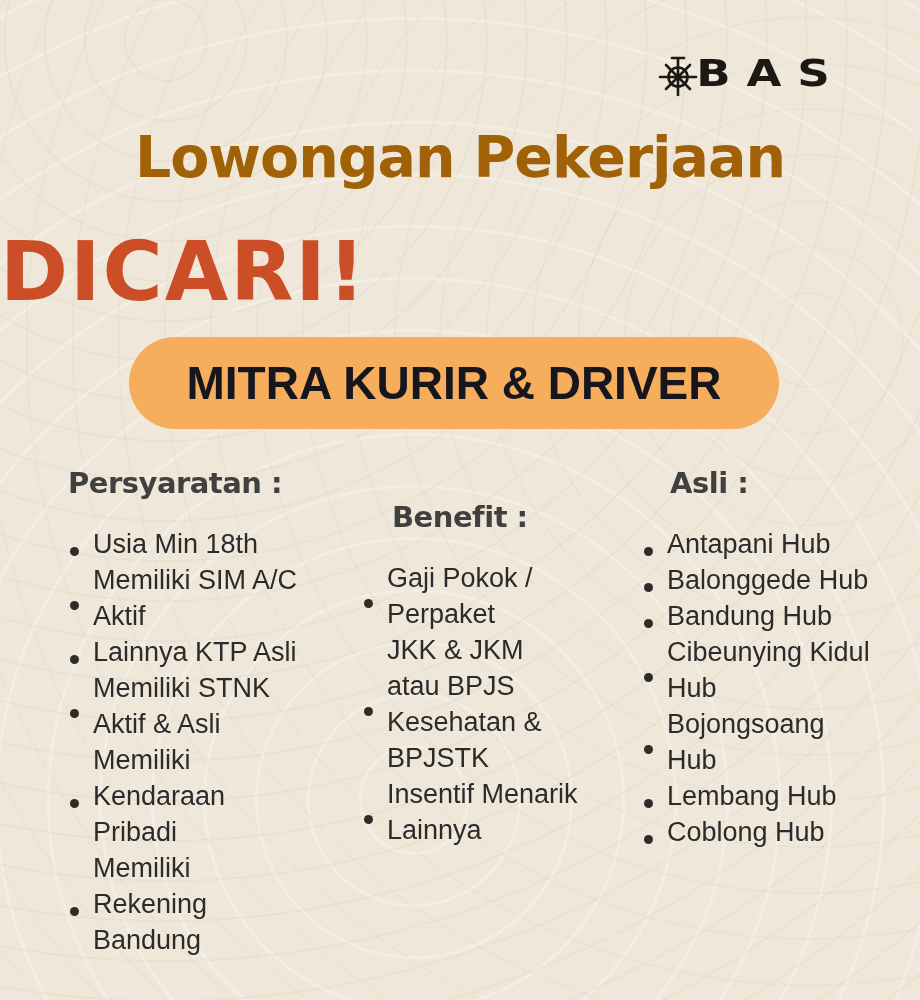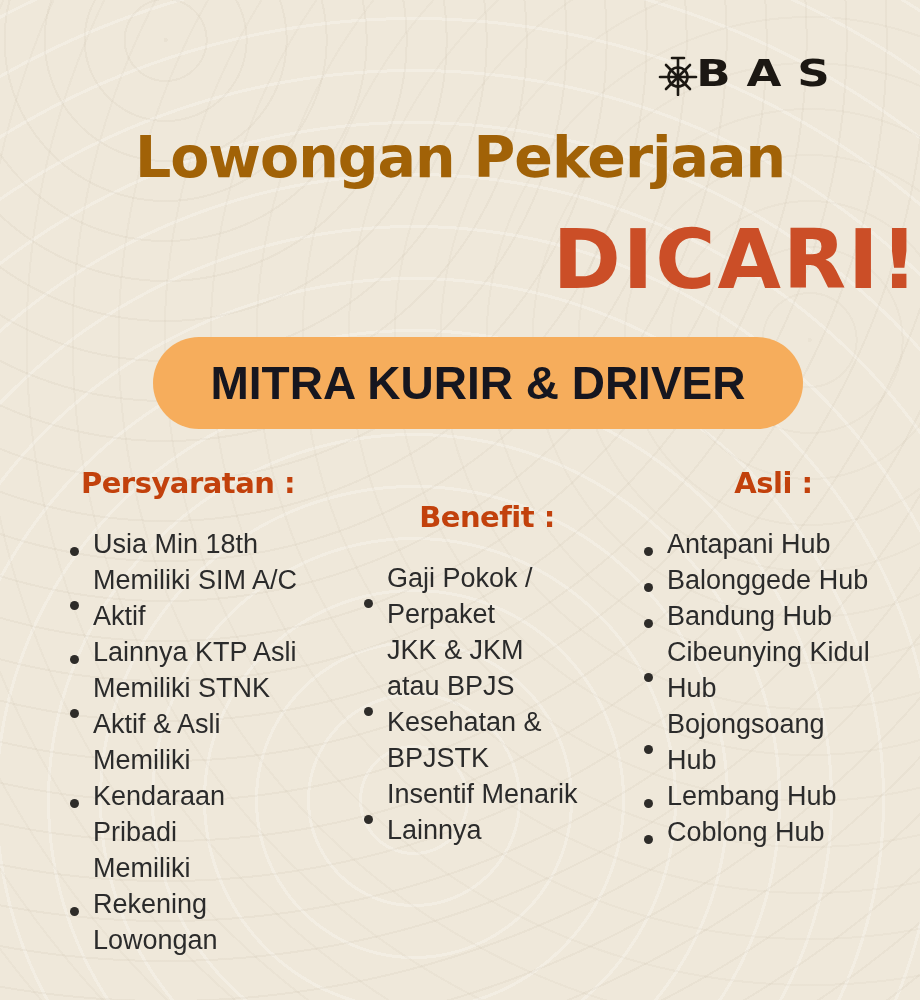--- a/index.html
+++ b/index.html
@@ -19,37 +19,37 @@
     font-family:"DejaVu Sans", sans-serif;font-weight:bold;font-size:37px;
     color:#1c1813;letter-spacing:13px;transform:scaleX(1.22);transform-origin:right center;
     padding-right:4px;
   }
   .poster-title{
     position:absolute;top:124px;left:0;width:100%;text-align:center;
     font-family:"DejaVu Sans", sans-serif;font-weight:bold;font-size:57px;
     color:#a16207;letter-spacing:-1px;margin:0;
   }
   .poster-callout{
-    position:absolute;top:212px;left:0;width:100%;text-align:right;
+    position:absolute;top:224px;left:0;width:100%;text-align:left;
     font-family:"DejaVu Sans", sans-serif;font-weight:bold;font-size:82px;
     color:#cb4e27;letter-spacing:2px;margin:0;
   }
   .badge-pill{
-    position:absolute;top:337px;left:153px;width:650px;height:92px;
+    position:absolute;top:337px;left:129px;width:650px;height:92px;
     background:#f6ad5c;border-radius:46px;
     display:flex;align-items:center;justify-content:center;
   }
   .badge-text{
     font-family:"Liberation Sans", sans-serif;font-weight:bold;font-size:46px;
     color:#16161f;letter-spacing:0;
   }
   .columns{position:absolute;top:466px;left:68px;right:26px;display:flex;}
   .col h3{
     font-family:"DejaVu Sans", sans-serif;font-weight:bold;font-size:29px;
-    color:#c2410c;line-height:34px;margin:0 0 26px 0;letter-spacing:-0.5px;text-align:center;
+    color:#404040;line-height:34px;margin:0 0 26px 0;letter-spacing:-0.5px;
   }
   .col-persyaratan{width:240px;margin-right:54px;}
   .col-benefit{width:220px;margin-right:60px;}
   .col-area{width:235px;}
   .col-benefit h3{padding-left:30px;margin-top:34px;}
   .col-area h3{padding-left:28px;}
   .col ul{list-style:none;margin:0;padding:0;}
   .col li{display:flex;align-items:center;font-size:27px;line-height:36px;color:#2b2b2b;}
   .dot{flex:0 0 auto;width:9px;height:9px;border-radius:50%;background:#2e2c29;margin:14px 14px 0 2px;}
   .item-text{flex:1;min-width:0;}
@@ -110,21 +110,21 @@
           <span class="item-text">Memiliki STNK Aktif &amp; Asli</span>
         </li>
 
         <li>
           <span class="dot"></span>
           <span class="item-text">Memiliki Kendaraan Pribadi</span>
         </li>
 
         <li>
           <span class="dot"></span>
-          <span class="item-text">Memiliki Rekening Lowongan</span>
+          <span class="item-text">Memiliki Rekening Bandung</span>
         </li>
       </ul>
   </section>
 
   <section class="col col-benefit">
     <h3>Benefit :</h3>
     <ul>
 
         <li>
           <span class="dot"></span>

